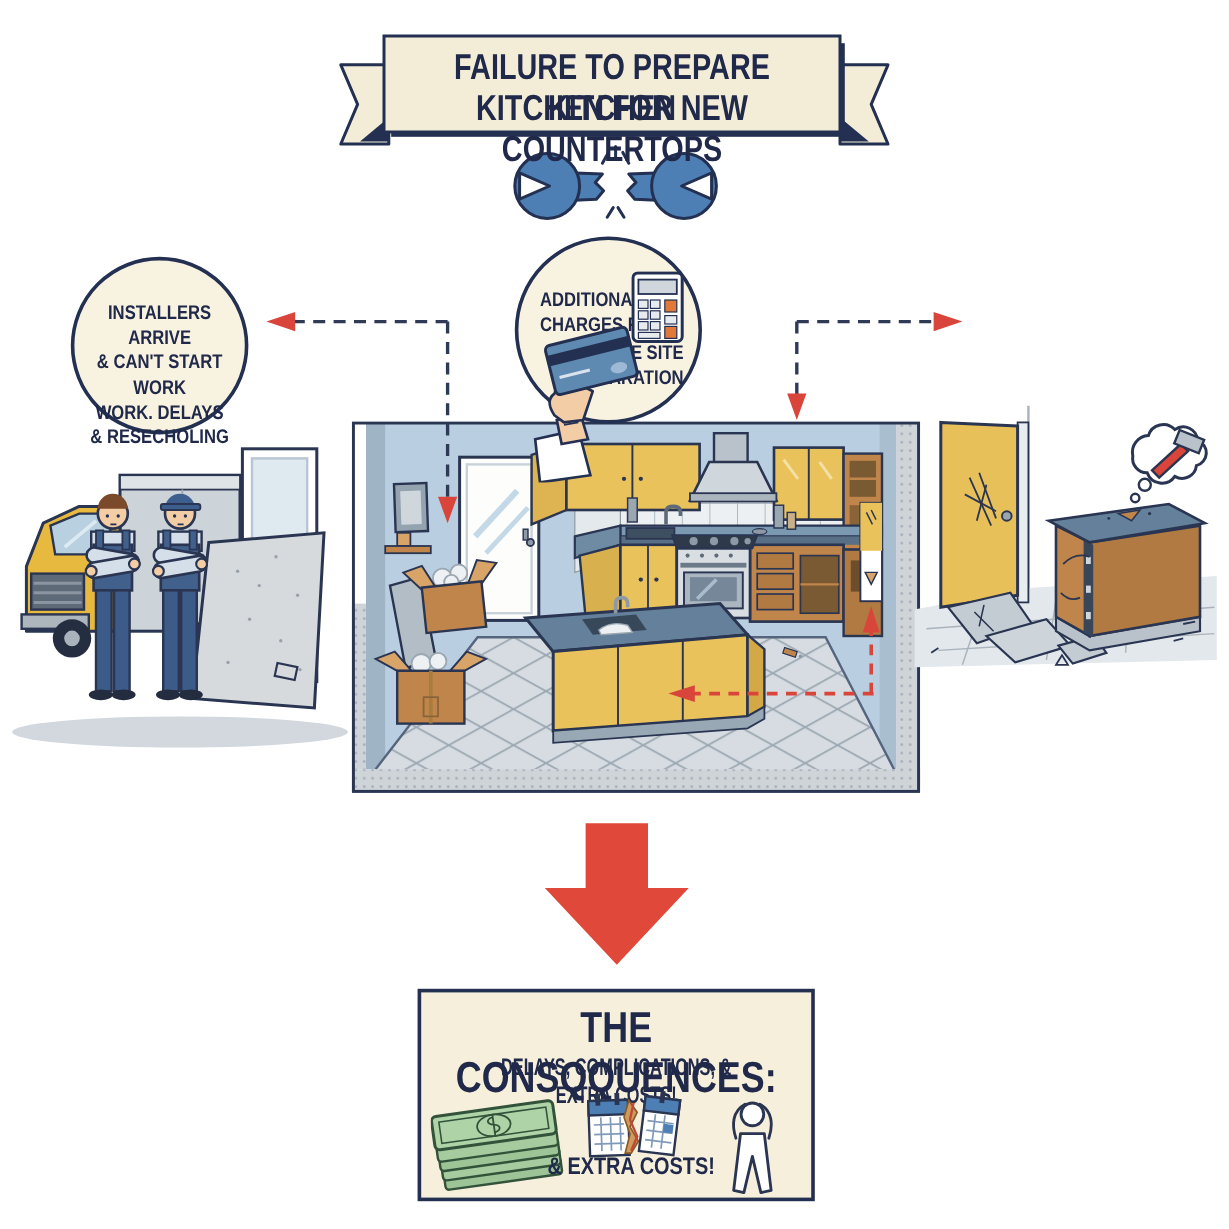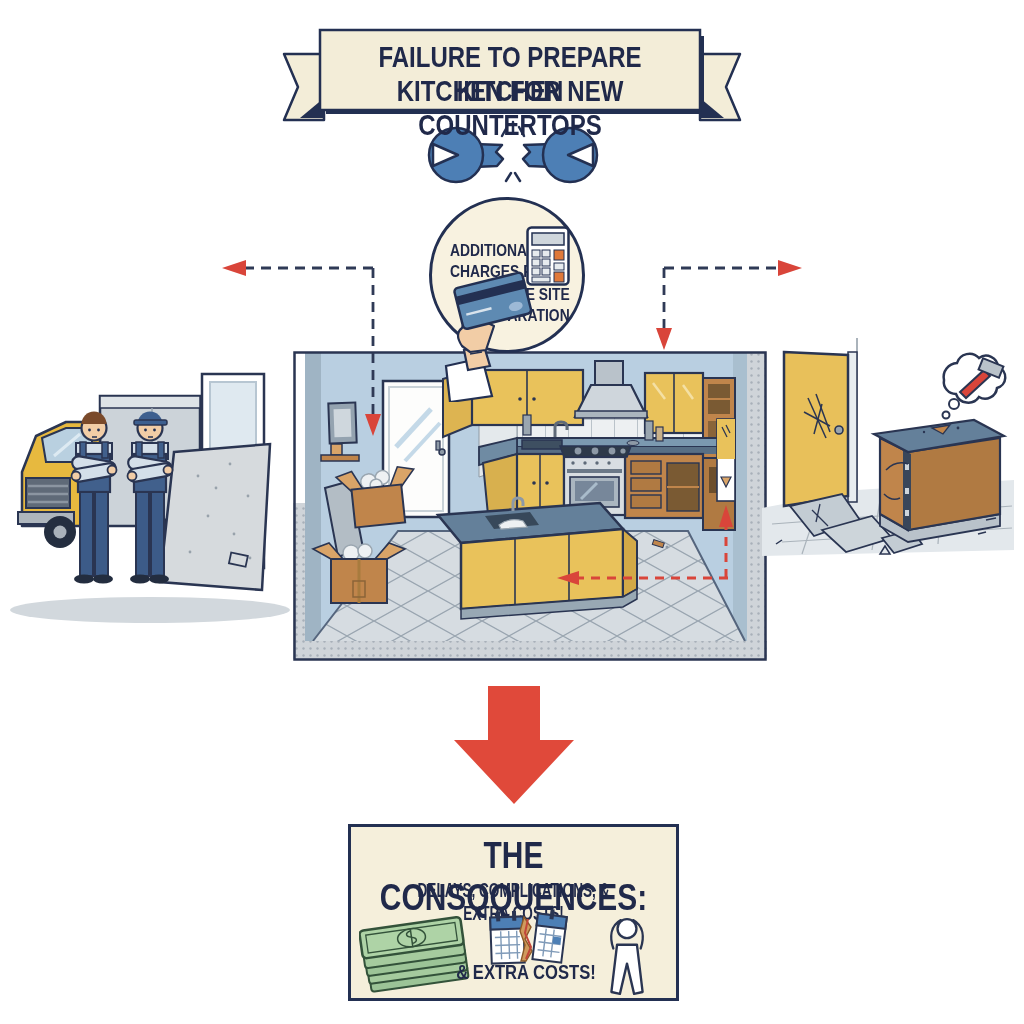--- a/index.html
+++ b/index.html
@@ -64,20 +64,26 @@
     <polygon points="246,260 222,268 246,276" fill="#d9453a"></polygon>
     <polygon points="365,414 373,436 381,414" fill="#d9453a"></polygon>
     <g fill="none" stroke="#2f3a56" stroke-width="2.8" stroke-dasharray="10 7">
       <path d="M664,268 H780"></path>
       <path d="M664,268 V330"></path>
     </g>
     <polygon points="778,260 802,268 778,276" fill="#d9453a"></polygon>
     <polygon points="656,328 664,350 672,328" fill="#d9453a"></polygon>
   </svg>
 
+  <div class="callout" style="left:59px;top:214px;width:148px;height:148px;">
+    <div class="callout-text" style="top:34px;transform:scaleX(0.84);">INSTALLERS ARRIVE
+&amp; CAN'T START WORK
+WORK. DELAYS
+&amp; RESECHOLING</div>
+  </div>
 
   <div class="callout" style="left:429px;top:197px;width:156px;height:156px;">
     <div class="abs navytxt pre" style="left:18px;top:40px;font-size:16.5px;line-height:1.25;text-align:left;transform:scaleX(0.84);transform-origin:0 50%;">ADDITIONAL
 CHARGES FOR</div>
     <div class="abs navytxt pre" style="right:12px;top:84px;font-size:16.5px;line-height:1.25;text-align:right;transform:scaleX(0.84);transform-origin:100% 50%;">SITE SITE
 PREPARATION</div>
 
     <svg class="abs" style="right:12px;top:26px" width="44" height="60" viewBox="0 0 44 60">
       <rect x="1.5" y="1.5" width="41" height="57" rx="4" fill="#ffffff" stroke="#233052" stroke-width="2.5"></rect>
       <rect x="6" y="7" width="32" height="12" fill="#cfd6dc" stroke="#233052" stroke-width="1.5"></rect>

